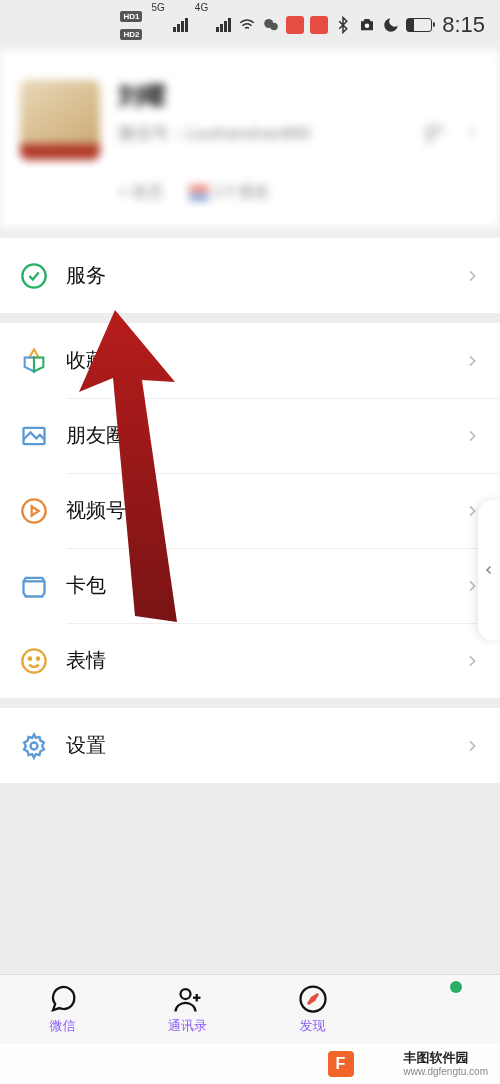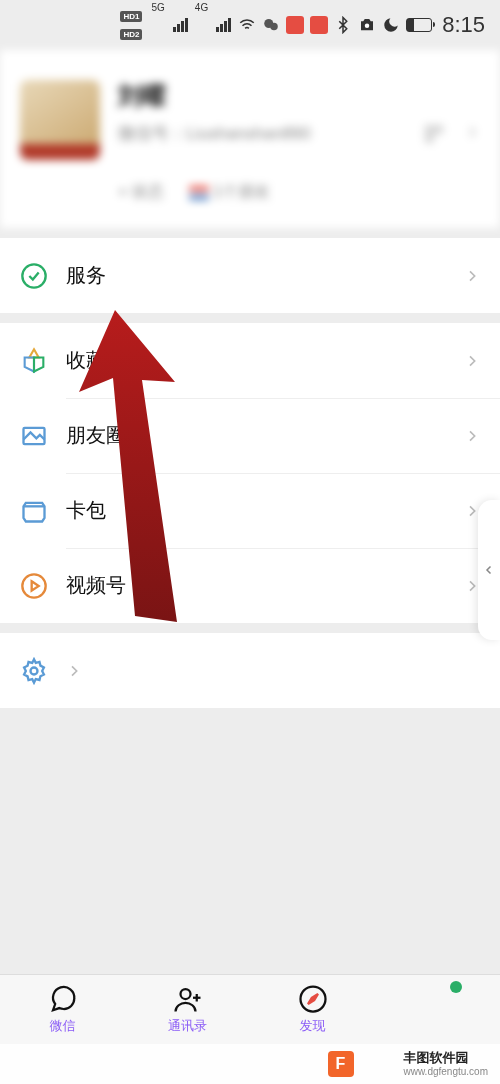--- a/index.html
+++ b/index.html
@@ -156,47 +156,60 @@
     <svg class="menu-icon" viewBox="0 0 24 24" fill="none" stroke="#5b9bd5" stroke-width="2">
         <rect x="3" y="5" width="18" height="14" rx="1"></rect>
         <polyline points="3 15 9 9 14 14 17 11 21 15"></polyline>
       </svg>
     <span class="menu-label">朋友圈</span>
     <span class="menu-chevron"><svg viewBox="0 0 24 24" fill="none" stroke-width="2.5">
           <polyline points="9 5 16 12 9 19"></polyline>
         </svg></span>
   </div>
   <div class="menu-item">
+    <svg class="menu-icon" viewBox="0 0 24 24" fill="none" stroke="#e5893a" stroke-width="2">
+        <circle cx="12" cy="12" r="10"></circle>
+        <polygon points="10 8 16 12 10 16" fill="none"></polygon>
+      </svg>
+    <span class="menu-label">视频号</span>
+    <span class="menu-chevron"><svg viewBox="0 0 24 24" fill="none" stroke-width="2.5">
+          <polyline points="9 5 16 12 9 19"></polyline>
+        </svg></span>
+  </div>
+  <div class="menu-item">
     <svg class="menu-icon" viewBox="0 0 24 24" fill="none" stroke="#5b9bd5" stroke-width="2">
         <path d="M3 8l2-3h14l2 3v10l-2 3H5l-2-3z"></path>
         <line x1="3" y1="8" x2="21" y2="8"></line>
       </svg>
     <span class="menu-label">卡包</span>
     <span class="menu-chevron"><svg viewBox="0 0 24 24" fill="none" stroke-width="2.5">
           <polyline points="9 5 16 12 9 19"></polyline>
         </svg></span>
   </div>
   <div class="menu-item">
-    <svg class="menu-icon" viewBox="0 0 24 24" fill="none" stroke="#e5893a" stroke-width="2">
-        <circle cx="12" cy="12" r="10"></circle>
-        <polygon points="10 8 16 12 10 16" fill="none"></polygon>
-      </svg>
-    <span class="menu-label">视频号</span>
+    <svg class="menu-icon" viewBox="0 0 24 24" fill="none" stroke="#e5a83a" stroke-width="2">
+        <circle cx="12" cy="12" r="10"></circle>
+        <circle cx="8.5" cy="10" r="1" fill="#e5a83a"></circle>
+        <circle cx="15.5" cy="10" r="1" fill="#e5a83a"></circle>
+        <path d="M8 15c1 1.5 2.5 2 4 2s3-.5 4-2"></path>
+      </svg>
+    <span class="menu-label">表情</span>
     <span class="menu-chevron"><svg viewBox="0 0 24 24" fill="none" stroke-width="2.5">
           <polyline points="9 5 16 12 9 19"></polyline>
         </svg></span>
   </div>
 </div>
 
 <div class="menu-group">
   <div class="menu-item">
     <svg class="menu-icon" viewBox="0 0 24 24" fill="none" stroke="#5b9bd5" stroke-width="2">
         <circle cx="12" cy="12" r="3"></circle>
         <path d="M12 2l1.5 3 3.2-.8.8 3.2L20.5 9l-1.5 3 1.5 3-3 1.5-.8 3.2-3.2-.8L12 22l-1.5-3-3.2.8-.8-3.2L3.5 15l1.5-3-1.5-3 3-1.5.8-3.2 3.2.8z"></path>
       </svg>
+    <span class="menu-label">设置</span>
     <span class="menu-chevron"><svg viewBox="0 0 24 24" fill="none" stroke-width="2.5">
           <polyline points="9 5 16 12 9 19"></polyline>
         </svg></span>
   </div>
 </div>
 
 <svg class="arrow-pointer" width="130" height="320" viewBox="0 0 130 320">
   <defs>
       <linearGradient id="ag" x1="0" y1="0" x2="0" y2="1">
         <stop offset="0" stop-color="#b71c1c"></stop>

